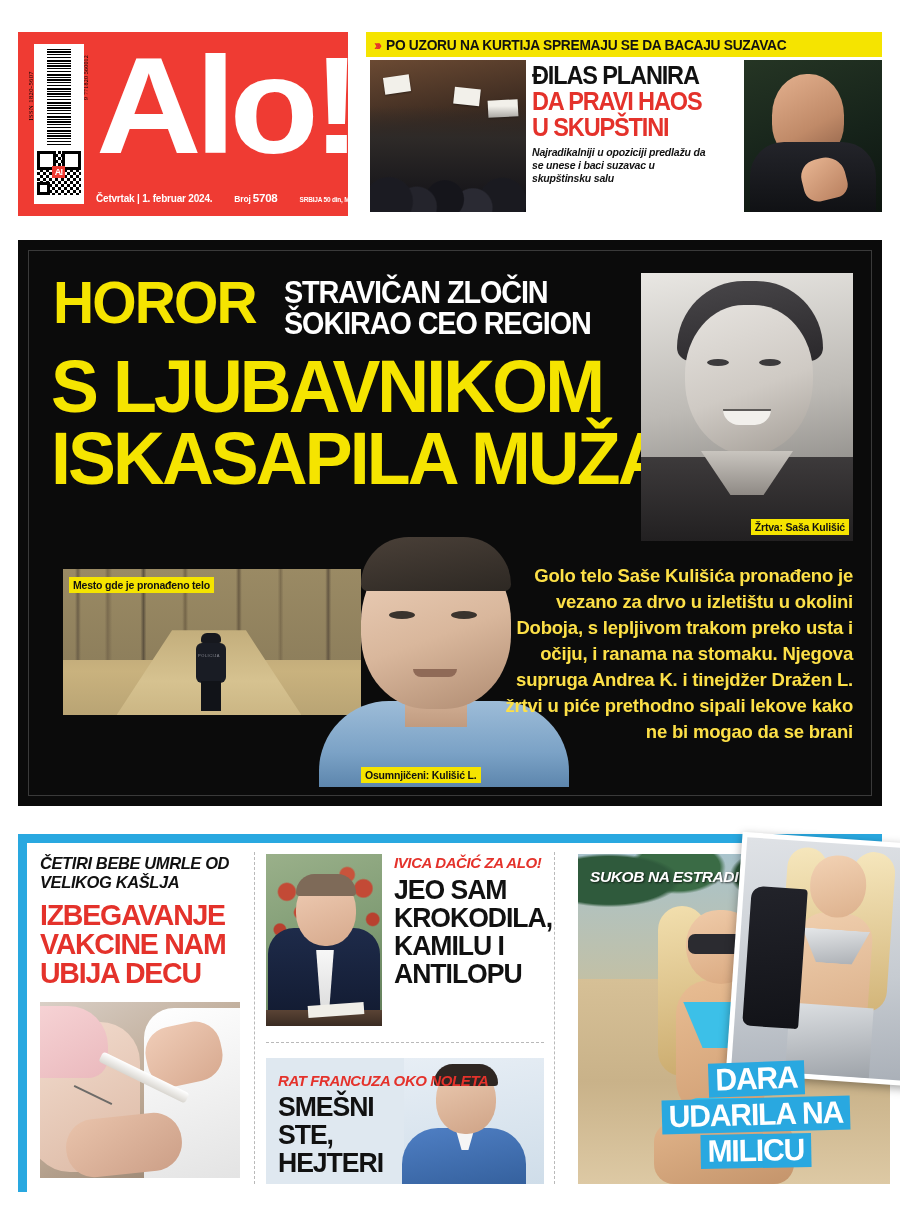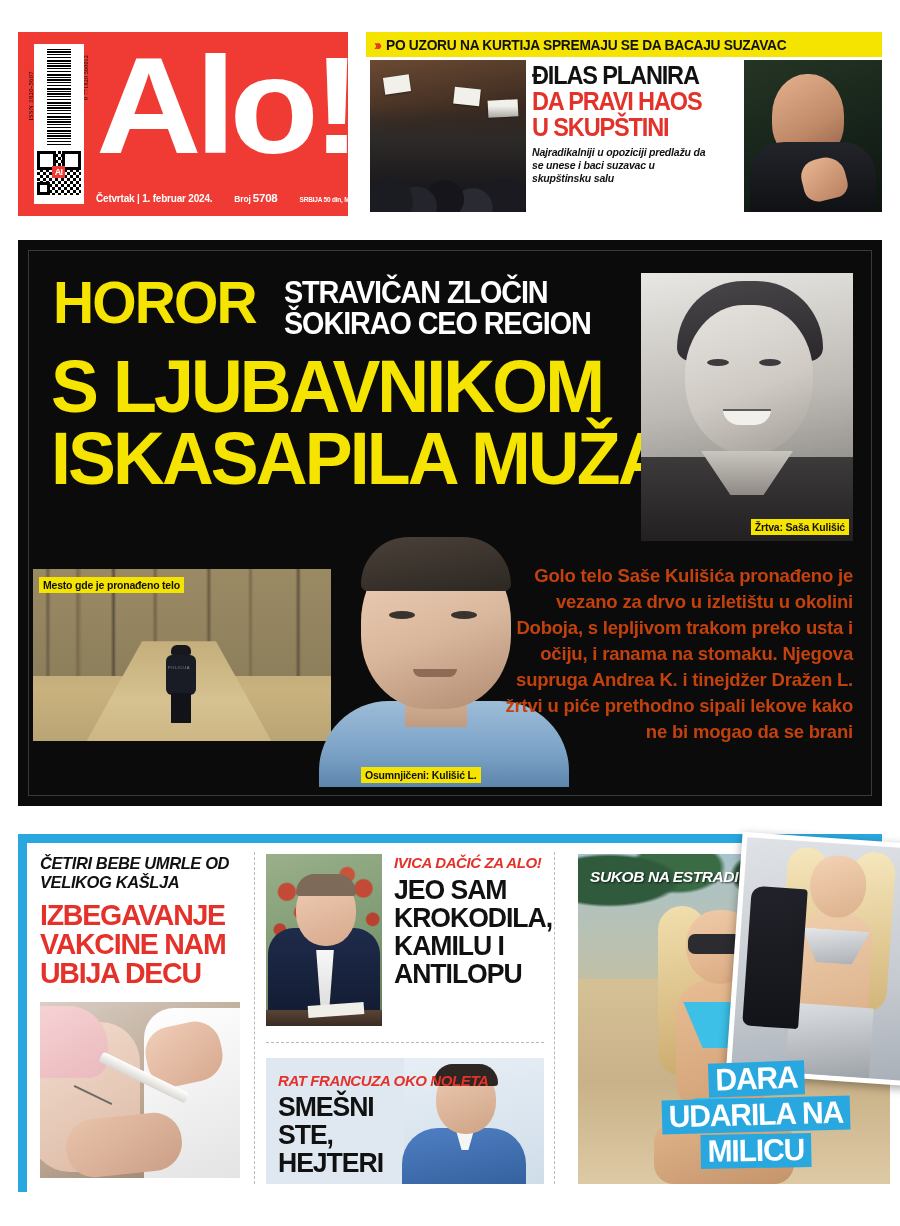--- a/index.html
+++ b/index.html
@@ -212,21 +212,21 @@
     background:linear-gradient(180deg,#c9c5bf,#8f8a85);
     clip-path:polygon(0 0,100% 0,68% 100%,32% 100%);
   }
   .cap-yellow {
     position:absolute; background:#f5e400; color:#111; font-weight:bold;
     font-size:10.5px; padding:2px 4px; letter-spacing:-.2px; white-space:nowrap;
   }
   .victim-cap { right:4px; bottom:6px; }
 
   .scene {
-    position:absolute; left:4px; top:318px; width:298px; height:172px;
+    position:absolute; left:34px; top:318px; width:298px; height:146px;
     overflow:hidden;
     background:linear-gradient(180deg,#8c7d5f 0%,#b39f72 35%,#c9b27e 70%,#b9a474 100%);
     padding-left:24px;
   }
   .scene .trees {
     position:absolute; left:0; top:0; width:100%; height:62%;
     background:
       linear-gradient(90deg, transparent 4%, #6d6049 5%, transparent 6%),
       linear-gradient(90deg, transparent 14%, #7a6b4f 15%, transparent 16.5%),
       linear-gradient(90deg, transparent 26%, #5e5340 27%, transparent 28%),
@@ -272,21 +272,21 @@
     border-radius:70px 70px 0 0;
   }
   .suspect .sneck {
     position:absolute; left:86px; bottom:60px; width:62px; height:40px;
     background:linear-gradient(180deg,#d9b79c,#c09b80);
   }
   .suspect-cap { left:42px; bottom:4px; }
 
   .maintext {
     position:absolute; right:18px; top:312px; width:348px;
-    color:#c2410c; font-size:18.5px; line-height:26px; font-weight:bold;
+    color:#fde047; font-size:18.5px; line-height:26px; font-weight:bold;
     text-align:right; letter-spacing:-.2px;
   }
 
   
   .bottom { position:absolute; left:18px; top:834px; width:864px; height:358px; }
   .blue-top { position:absolute; left:0; top:0; width:864px; height:9px; background:#29a8e0; }
   .blue-left { position:absolute; left:0; top:0; width:9px; height:358px; background:#29a8e0; }
 
   .b-col1 { position:absolute; left:22px; top:20px; width:200px; height:330px; }
   .b-kicker {

